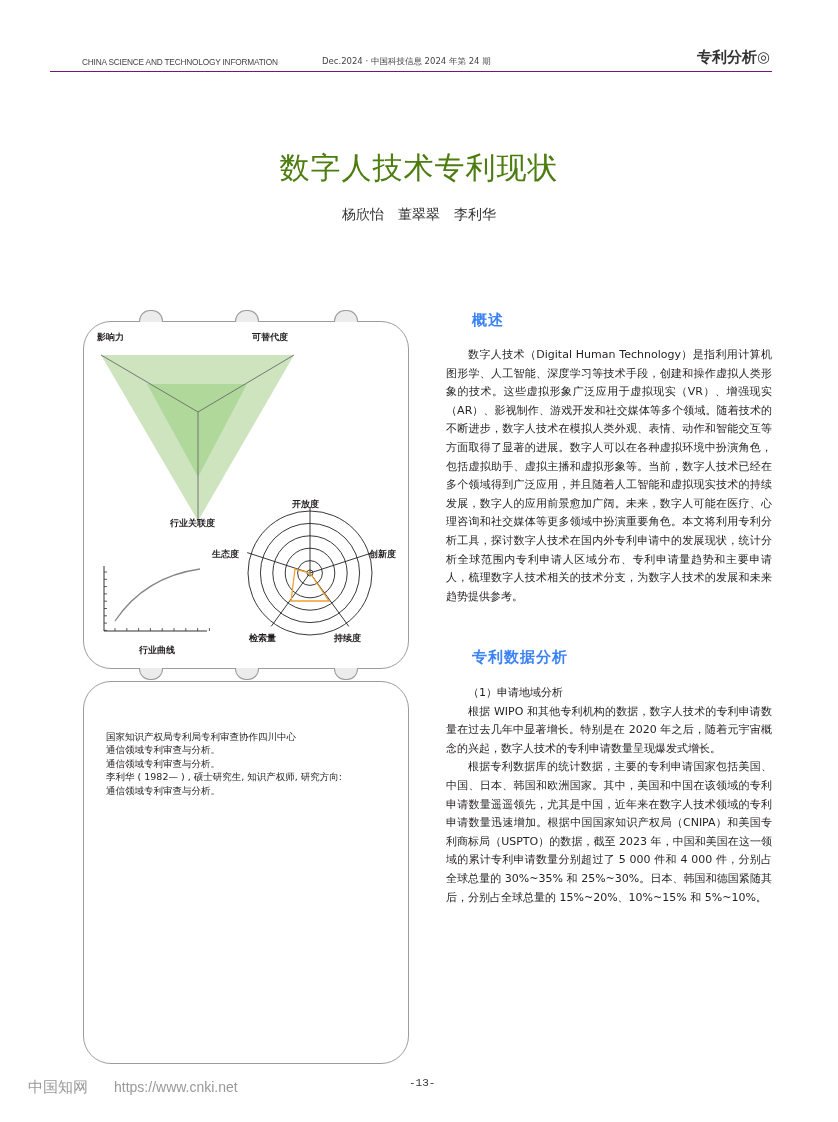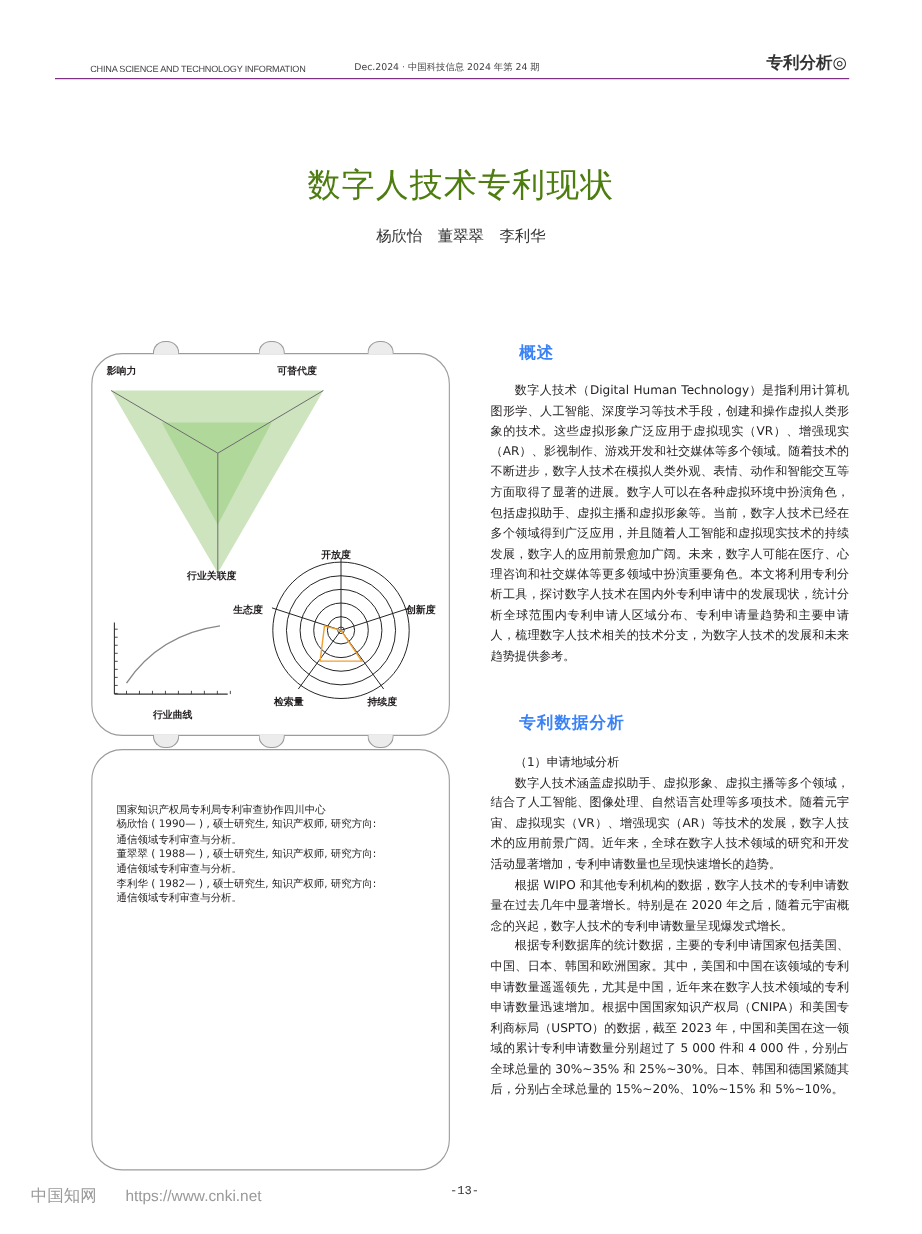--- a/index.html
+++ b/index.html
@@ -104,37 +104,34 @@
   <span class="lbl" style="left:250px;top:310px">持续度</span>
   <span class="lbl" style="left:165px;top:310px">检索量</span>
   <span class="lbl" style="left:128px;top:226px">生态度</span>
 
   <span class="lbl" style="left:55px;top:322px">行业曲线</span>
 </div>
 
 <div class="panel panel2">
   <div class="bio" id="bio">
       <div>国家知识产权局专利局专利审查协作四川中心</div>
-      <div>杨欣怡 ( 1990— ) , 硕士研究生, 知识产权师, 研究方向:</div>
       <div>通信领域专利审查与分析。</div>
-      <div>董翠翠 ( 1988— ) , 硕士研究生, 知识产权师, 研究方向:</div>
       <div>通信领域专利审查与分析。</div>
       <div>李利华 ( 1982— ) , 硕士研究生, 知识产权师, 研究方向:</div>
       <div>通信领域专利审查与分析。</div>
     </div>
 </div>
 
 <div class="h2" style="top:311px">概述</div>
 <div class="col" style="top:346px">
   <p class="p">数字人技术（Digital Human Technology）是指利用计算机图形学、人工智能、深度学习等技术手段，创建和操作虚拟人类形象的技术。这些虚拟形象广泛应用于虚拟现实（VR）、增强现实（AR）、影视制作、游戏开发和社交媒体等多个领域。随着技术的不断进步，数字人技术在模拟人类外观、表情、动作和智能交互等方面取得了显著的进展。数字人可以在各种虚拟环境中扮演角色，包括虚拟助手、虚拟主播和虚拟形象等。当前，数字人技术已经在多个领域得到广泛应用，并且随着人工智能和虚拟现实技术的持续发展，数字人的应用前景愈加广阔。未来，数字人可能在医疗、心理咨询和社交媒体等更多领域中扮演重要角色。本文将利用专利分析工具，探讨数字人技术在国内外专利申请中的发展现状，统计分析全球范围内专利申请人区域分布、专利申请量趋势和主要申请人，梳理数字人技术相关的技术分支，为数字人技术的发展和未来趋势提供参考。</p>
 </div>
 
 <div class="h2" style="top:648px">专利数据分析</div>
 <div class="col" style="top:684px">
   <p class="sub">（1）申请地域分析</p>
-  <p class="p">数字人技术涵盖虚拟助手、虚拟形象、虚拟主播等多个领域，结合了人工智能、图像处理、自然语言处理等多项技术。随着元宇宙、虚拟现实（VR）、增强现实（AR）等技术的发展，数字人技术的应用前景广阔。近年来，全球在数字人技术领域的研究和开发活动显著增加，专利申请数量也呈现快速增长的趋势。</p>
   <p class="p">根据 WIPO 和其他专利机构的数据，数字人技术的专利申请数量在过去几年中显著增长。特别是在 2020 年之后，随着元宇宙概念的兴起，数字人技术的专利申请数量呈现爆发式增长。</p>
   <p class="p">根据专利数据库的统计数据，主要的专利申请国家包括美国、中国、日本、韩国和欧洲国家。其中，美国和中国在该领域的专利申请数量遥遥领先，尤其是中国，近年来在数字人技术领域的专利申请数量迅速增加。根据中国国家知识产权局（CNIPA）和美国专利商标局（USPTO）的数据，截至 2023 年，中国和美国在这一领域的累计专利申请数量分别超过了 5 000 件和 4 000 件，分别占全球总量的 30%~35% 和 25%~30%。日本、韩国和德国紧随其后，分别占全球总量的 15%~20%、10%~15% 和 5%~10%。</p>
 </div>
 
 <div class="footer-logo">中国知网</div>
 <div class="footer-url">https://www.cnki.net</div>
 <div class="page-no">-13-</div>
 
 </body></html>

